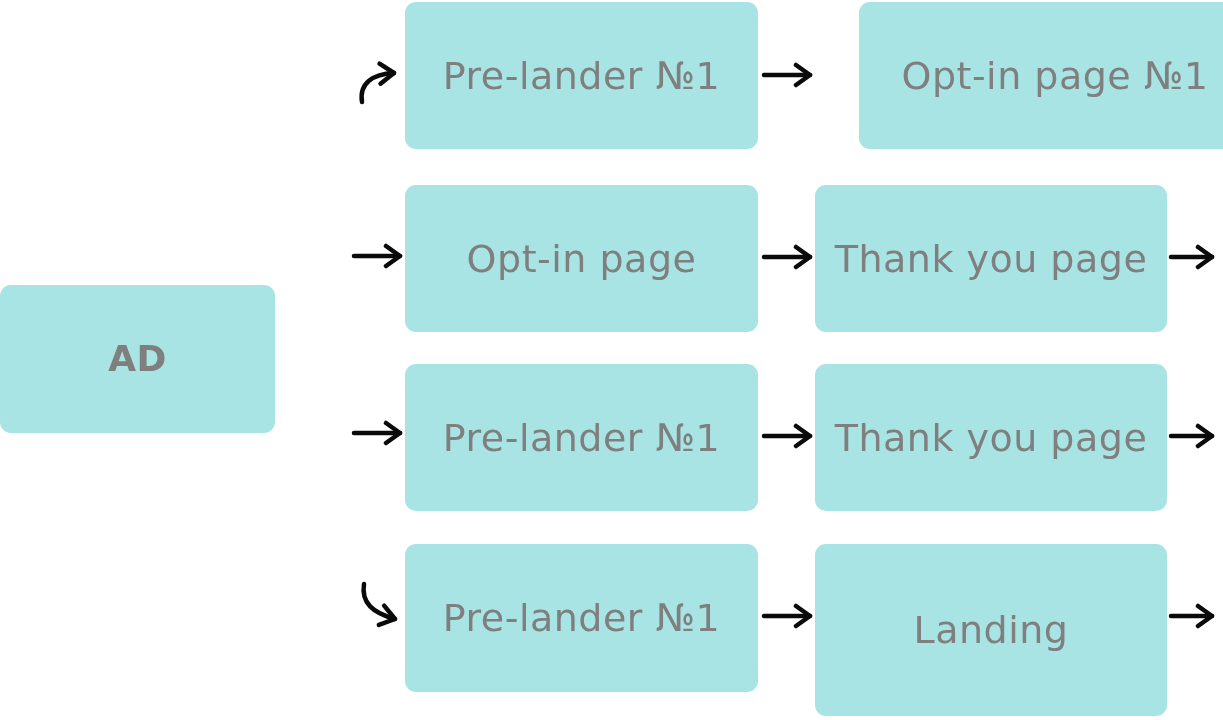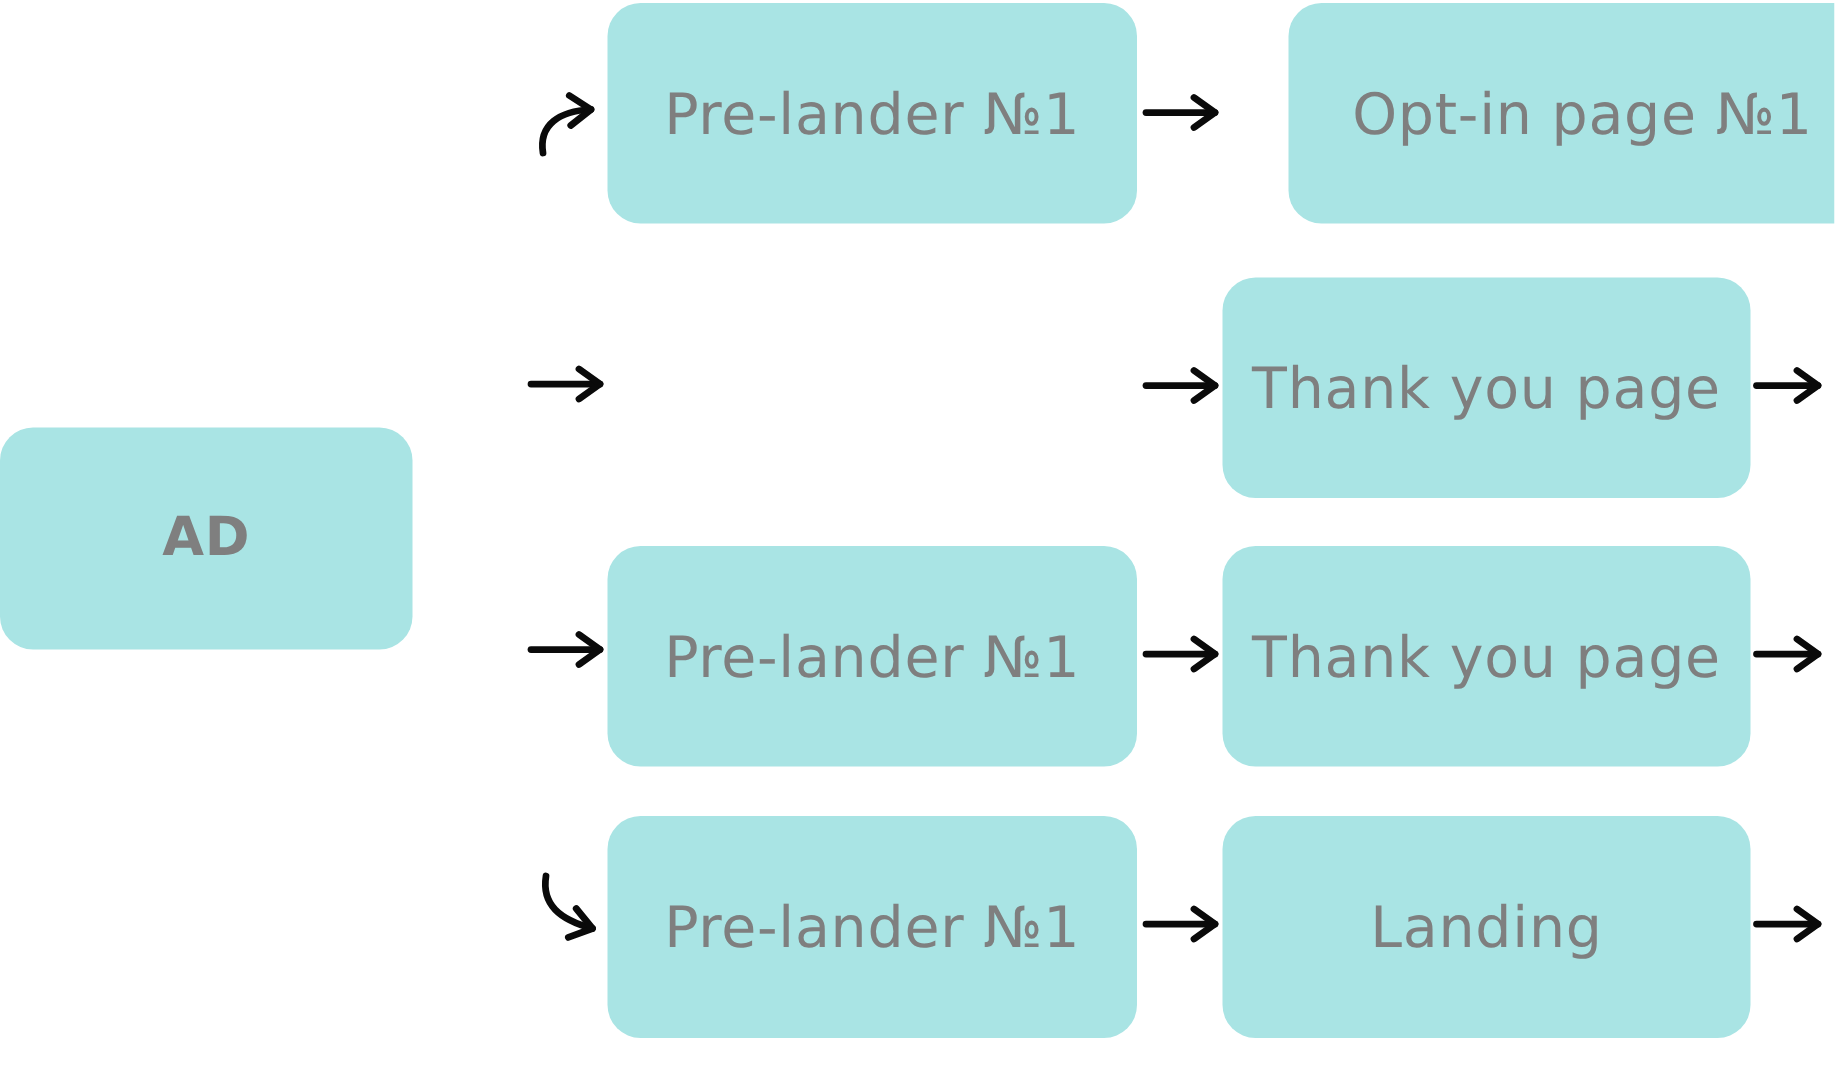--- a/index.html
+++ b/index.html
@@ -15,21 +15,21 @@
     position: relative;
     width: 1223px;
     height: 720px;
     background: #ffffff;
     overflow: hidden;
   }
 
   .flow-box {
     position: absolute;
     background: var(--box-fill);
-    border-radius: 22px;
+    border-radius: 11px;
     display: flex;
     align-items: center;
     justify-content: center;
     text-align: center;
   }
   .flow-box .label {
     color: var(--label-text);
     font-size: 38px;
     line-height: 1;
     white-space: nowrap;
@@ -43,21 +43,21 @@
   
   .r1c2 { left: 405px; top: 2px;   width: 353px; height: 147px; }
   .r2c2 { left: 405px; top: 185px; width: 353px; height: 147px; }
   .r3c2 { left: 405px; top: 364px; width: 353px; height: 147px; }
   .r4c2 { left: 405px; top: 544px; width: 353px; height: 148px; }
 
   
   .r1c3 { left: 815px; top: 2px;   width: 392px; height: 147px; margin-left: 44px; }
   .r2c3 { left: 815px; top: 185px; width: 352px; height: 147px; }
   .r3c3 { left: 815px; top: 364px; width: 352px; height: 147px; }
-  .r4c3 { left: 815px; top: 544px; width: 352px; height: 148px; }
+  .r4c3 { left: 815px; top: 544px; width: 352px; height: 172px; }
 
   svg.arrow-layer {
     position: absolute;
     left: 0; top: 0;
     width: 1223px;
     height: 720px;
     pointer-events: none;
   }
   .arrow-stroke {
     stroke: var(--arrow);
@@ -105,20 +105,23 @@
     <span class="label">AD</span>
   </div>
 
   <div class="flow-box r1c2">
     <span class="label">Pre-lander №1</span>
   </div>
   <div class="flow-box r1c3">
     <span class="label">Opt-in page №1</span>
   </div>
 
+  <div class="flow-box r2c2">
+    <span class="label">Opt-in page</span>
+  </div>
   <div class="flow-box r2c3">
     <span class="label">Thank you page</span>
   </div>
 
   <div class="flow-box r3c2">
     <span class="label">Pre-lander №1</span>
   </div>
   <div class="flow-box r3c3">
     <span class="label">Thank you page</span>
   </div>

